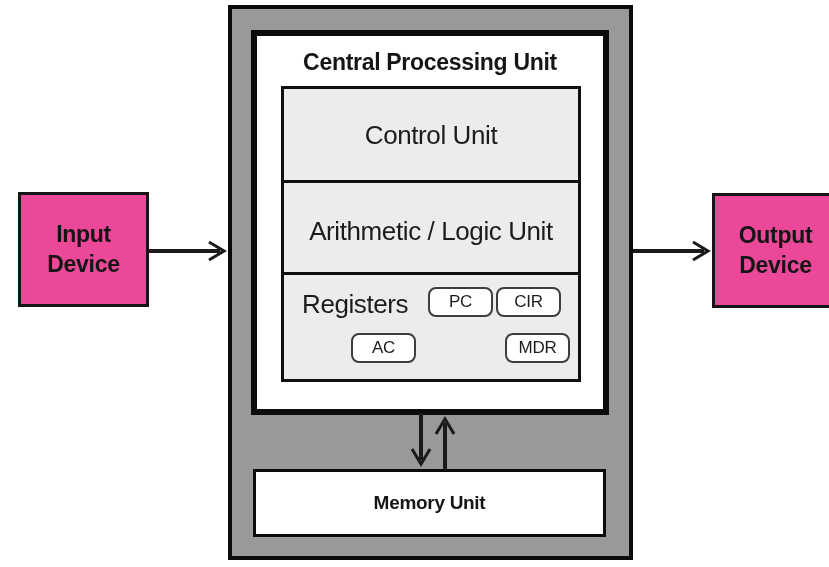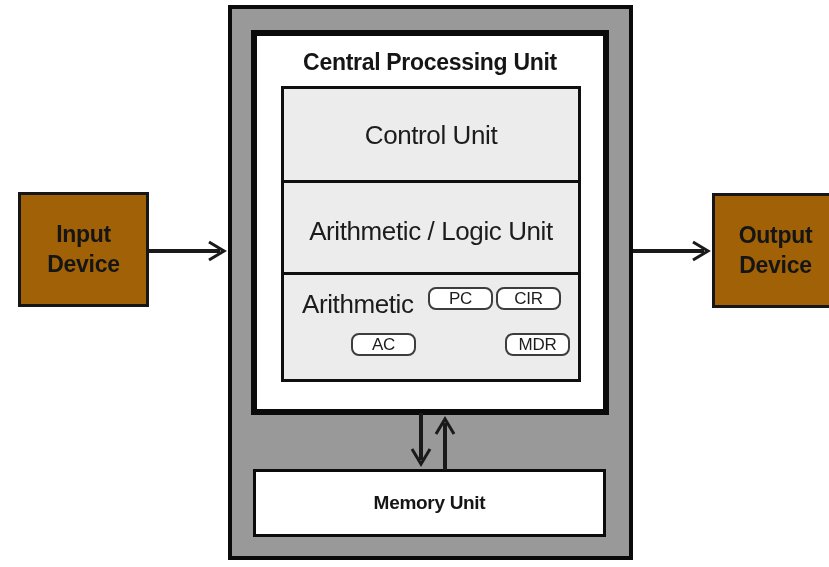--- a/index.html
+++ b/index.html
@@ -62,21 +62,21 @@
     position: absolute;
     left: 18px; top: 12px;
     height: 34px; line-height: 34px;
     font-size: 26px;
     letter-spacing: -0.4px;
     color: #1c1c1c;
   }
   .pill {
     position: absolute;
     box-sizing: border-box;
-    width: 65px; height: 23px;
+    width: 65px; height: 30px;
     background: #ffffff;
     border: 2.5px solid #3d3d3d;
     border-radius: 8px;
     display: flex;
     align-items: center;
     justify-content: center;
     font-size: 17px;
     letter-spacing: -0.2px;
     color: #1c1c1c;
   }
@@ -96,21 +96,21 @@
     align-items: center;
     justify-content: center;
     font-weight: bold;
     font-size: 19px;
     letter-spacing: -0.3px;
     color: #151515;
   }
 
   
   .device {
-    background: #a16207;
+    background: #ec4899;
     border: 3px solid #161616;
     display: flex;
     align-items: center;
     justify-content: center;
     text-align: center;
     font-weight: bold;
     font-size: 23px;
     line-height: 1.28;
     letter-spacing: -0.3px;
     color: #151515;
@@ -138,21 +138,21 @@
 
       <div class="box panel panel-control">
         <span>Control Unit</span>
       </div>
 
       <div class="box panel panel-alu">
         <span>Arithmetic / Logic Unit</span>
       </div>
 
       <div class="box panel panel-registers">
-        <span class="registers-label">Arithmetic</span>
+        <span class="registers-label">Registers</span>
         <div class="pill pill-pc">PC</div>
         <div class="pill pill-cir">CIR</div>
         <div class="pill pill-ac">AC</div>
         <div class="pill pill-mdr">MDR</div>
       </div>
     </div>
 
     <div class="box memory">
       <span>Memory Unit</span>
     </div>

